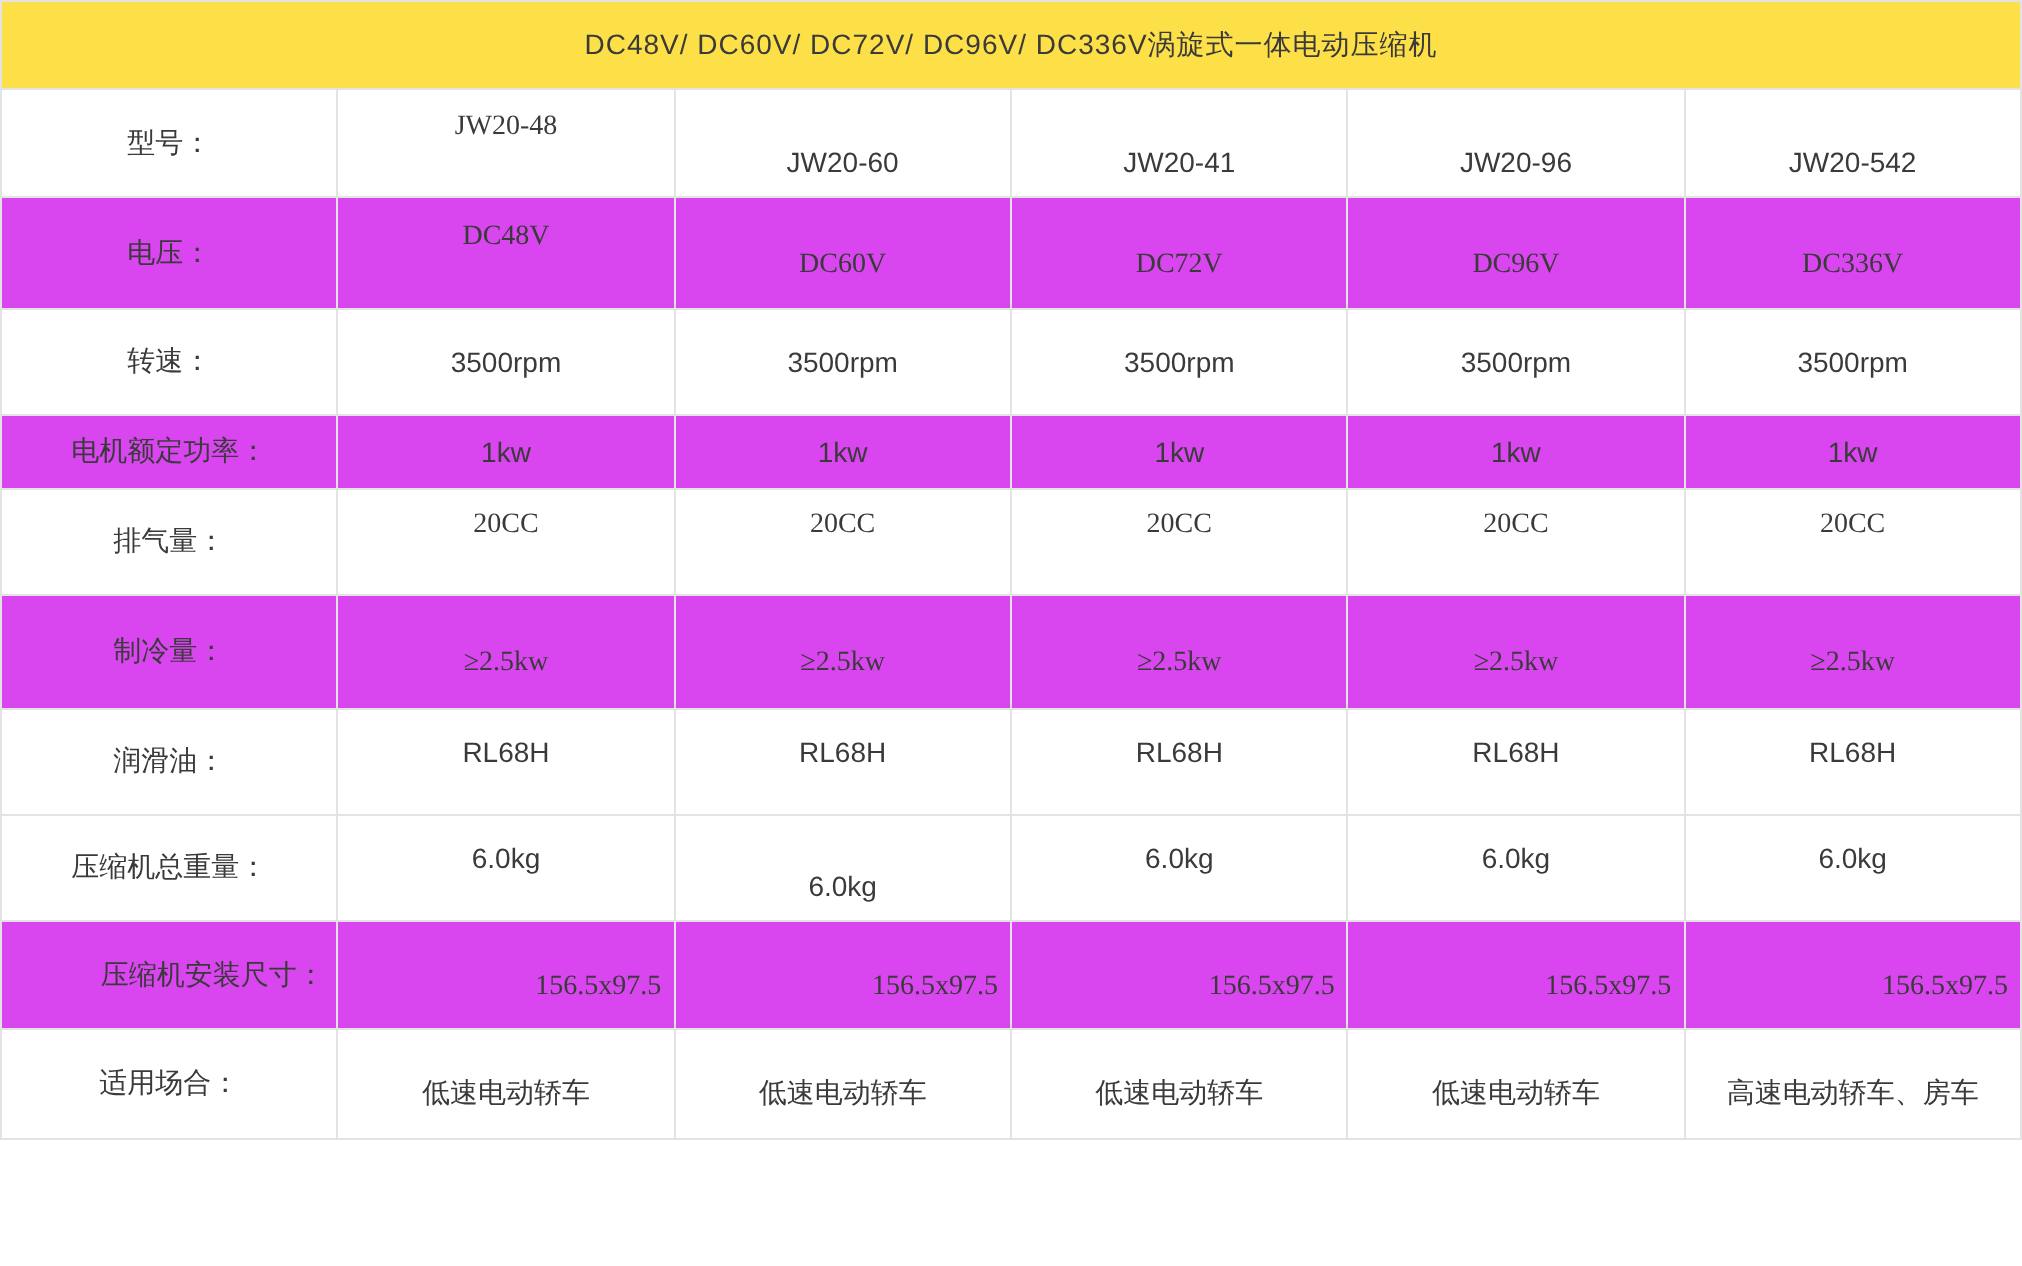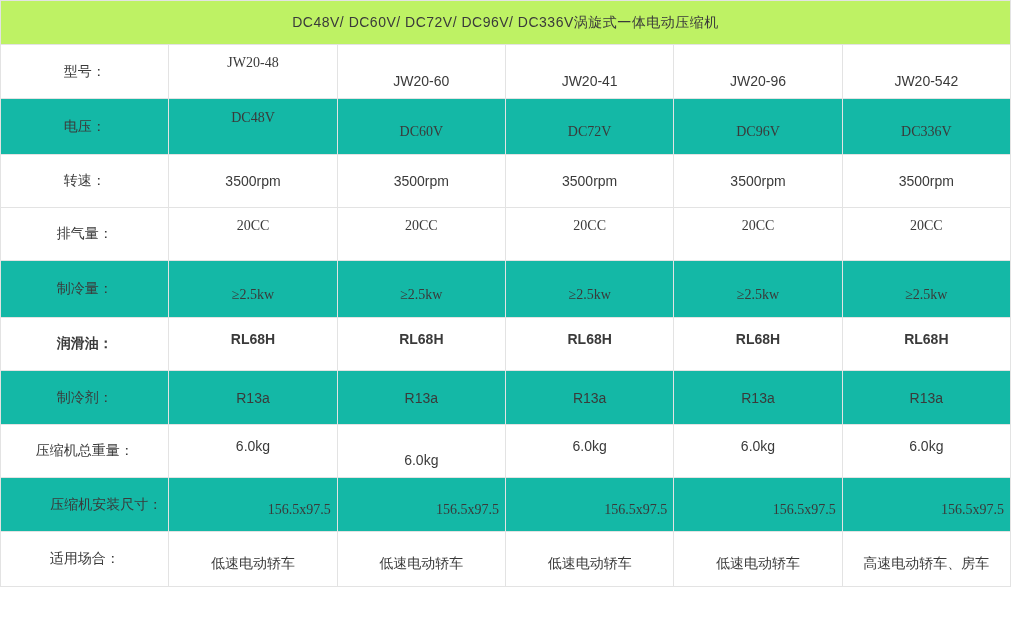--- a/index.html
+++ b/index.html
@@ -22,46 +22,46 @@
   .spec-table td {
     border: 1px solid #e3e3e3;
     text-align: center;
     vertical-align: middle;
     font-size: 14px;
     color: #3a3a3a;
     padding: 4px 6px;
     box-sizing: border-box;
   }
   .title-cell {
-    background: #bef264;
+    background: #fde047;
     font-size: 15px;
     color: #333333;
     height: 44px;
     letter-spacing: 0.5px;
   }
   tr.odd td {
     background: #ffffff;
   }
   tr.even td {
-    background: #14b8a6;
+    background: #d946ef;
   }
   td.label {
     width: 199px;
     font-size: 14px;
   }
   td.val {
     width: 150px;
   }
   tr.r0 td { height: 54px; }
   tr.r1 td { height: 56px; }
   tr.r2 td { height: 53px; }
   tr.r3 td { height: 37px; }
   tr.r4 td { height: 53px; }
   tr.r5 td { height: 57px; text-align: center; }
-  tr.r6 td { height: 53px; font-weight: bold; }
+  tr.r6 td { height: 53px; }
   tr.r7 td { height: 54px; }
   tr.r8 td { height: 53px; }
   tr.r9 td { height: 54px; text-align: right; }
   tr.r10 td { height: 55px; }
   
   .nudge-down { position: relative; top: 9px; margin-top: 12px; }
   .nudge-up { position: relative; top: -9px; font-family: Liberation Serif, serif; }
   .nudge-down-sm { position: relative; top: 5px; font-family: Liberation Serif, serif; }
   .nudge-up-sm { position: relative; top: -5px; }
 </style>
@@ -94,20 +94,28 @@
 
     <tr class="odd r2">
       <td class="label">转速：</td>
       <td class="val"><span>3500rpm</span></td>
       <td class="val"><span>3500rpm</span></td>
       <td class="val"><span>3500rpm</span></td>
       <td class="val"><span>3500rpm</span></td>
       <td class="val"><span>3500rpm</span></td>
     </tr>
 
+    <tr class="even r3">
+      <td class="label">电机额定功率：</td>
+      <td class="val"><span>1kw</span></td>
+      <td class="val"><span>1kw</span></td>
+      <td class="val"><span>1kw</span></td>
+      <td class="val"><span>1kw</span></td>
+      <td class="val"><span>1kw</span></td>
+    </tr>
 
     <tr class="odd r4">
       <td class="label">排气量：</td>
       <td class="val"><span class="nudge-up">20CC</span></td>
       <td class="val"><span class="nudge-up">20CC</span></td>
       <td class="val"><span class="nudge-up">20CC</span></td>
       <td class="val"><span class="nudge-up">20CC</span></td>
       <td class="val"><span class="nudge-up">20CC</span></td>
     </tr>
 
@@ -122,28 +130,20 @@
 
     <tr class="odd r6">
       <td class="label">润滑油：</td>
       <td class="val"><span class="nudge-up-sm">RL68H</span></td>
       <td class="val"><span class="nudge-up-sm">RL68H</span></td>
       <td class="val"><span class="nudge-up-sm">RL68H</span></td>
       <td class="val"><span class="nudge-up-sm">RL68H</span></td>
       <td class="val"><span class="nudge-up-sm">RL68H</span></td>
     </tr>
 
-    <tr class="even r7">
-      <td class="label">制冷剂：</td>
-      <td class="val"><span>R13a</span></td>
-      <td class="val"><span>R13a</span></td>
-      <td class="val"><span>R13a</span></td>
-      <td class="val"><span>R13a</span></td>
-      <td class="val"><span>R13a</span></td>
-    </tr>
 
     <tr class="odd r8">
       <td class="label">压缩机总重量：</td>
       <td class="val"><span class="nudge-up-sm">6.0kg</span></td>
       <td class="val"><span class="nudge-down">6.0kg</span></td>
       <td class="val"><span class="nudge-up-sm">6.0kg</span></td>
       <td class="val"><span class="nudge-up-sm">6.0kg</span></td>
       <td class="val"><span class="nudge-up-sm">6.0kg</span></td>
     </tr>
 

